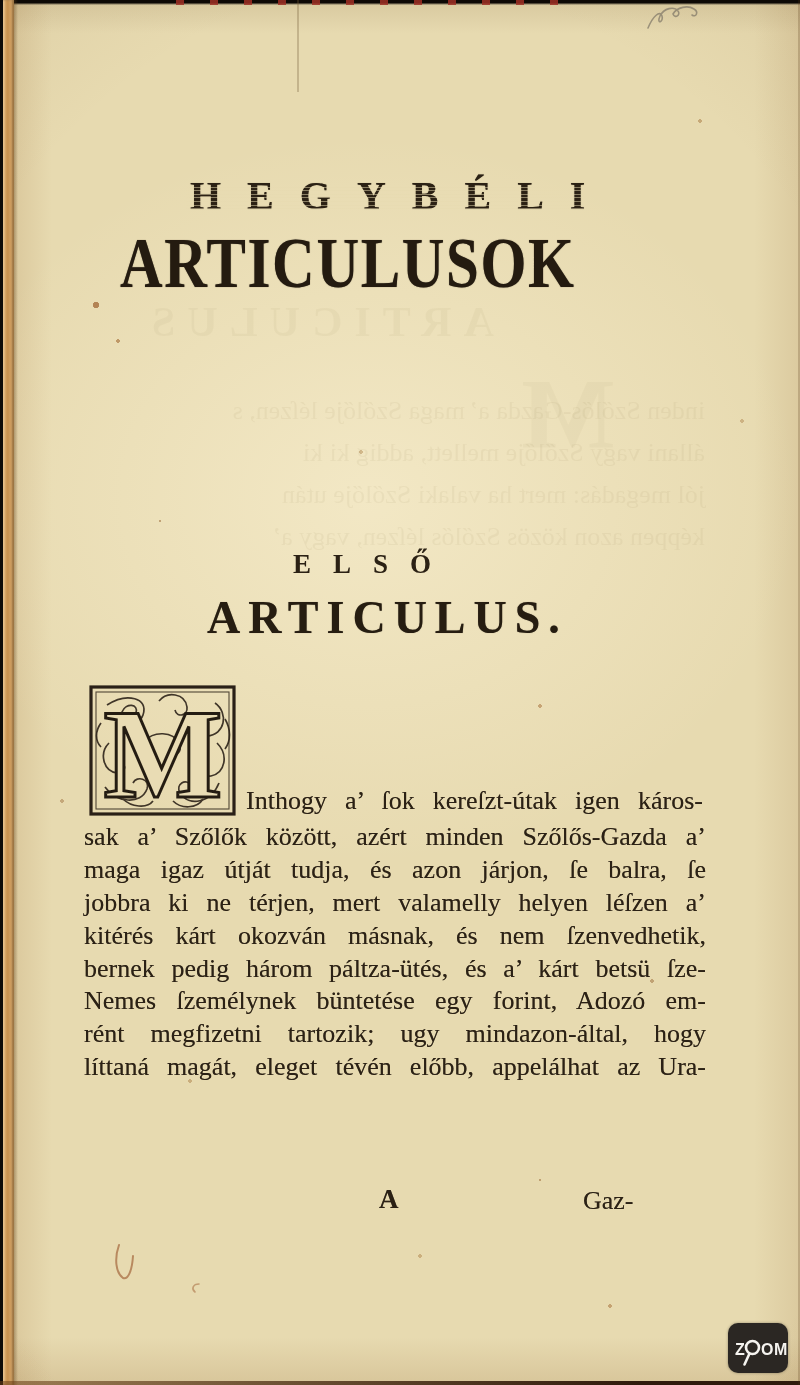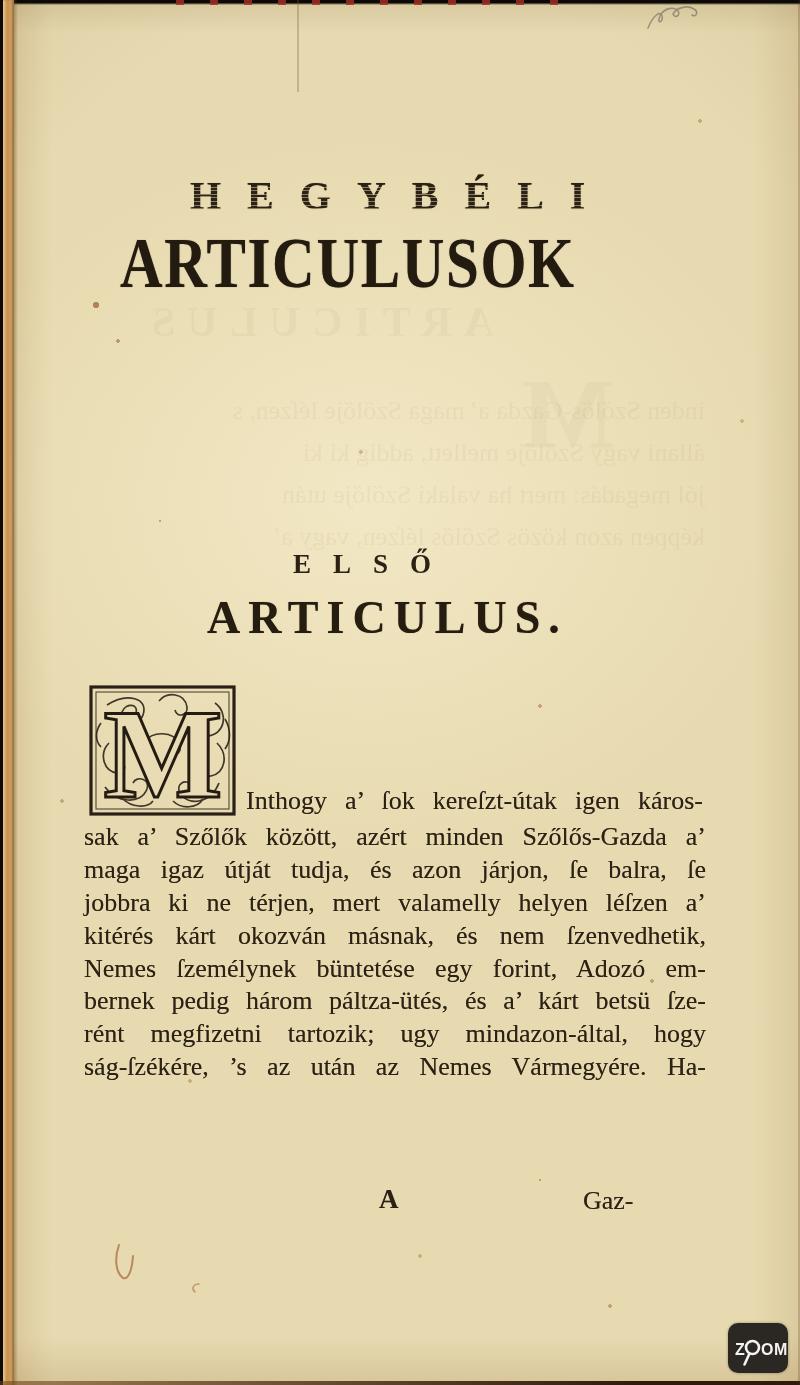--- a/index.html
+++ b/index.html
@@ -126,24 +126,24 @@
     </g>
     <text x="76" y="114" text-anchor="middle" font-family="Liberation Serif, DejaVu Serif, serif" font-size="126" font-weight="bold" fill="#e9dcb4" stroke="#241c12" stroke-width="3">M</text>
   </svg>
 
   <div class="abs bodytext line-first">Inthogy a’ ſok kereſzt-útak igen káros-</div>
   <div class="abs bodytext lines">
     <div class="line">sak a’ Szőlők között, azért minden Szőlős-Gazda a’</div>
     <div class="line">maga igaz útját tudja, és azon járjon, ſe balra, ſe</div>
     <div class="line">jobbra ki ne térjen, mert valamelly helyen léſzen a’</div>
     <div class="line">kitérés kárt okozván másnak, és nem ſzenvedhetik,</div>
+    <div class="line">bernek pedig három páltza-ütés, és a’ kárt betsü ſze-</div>
     <div class="line">Nemes ſzemélynek büntetése egy forint, Adozó em-</div>
-    <div class="line">bernek pedig három páltza-ütés, és a’ kárt betsü ſze-</div>
     <div class="line">rént megfizetni tartozik; ugy mindazon-által, hogy</div>
-    <div class="line">ság-ſzékére, ’s az után az Nemes Vármegyére.  Ha-</div>
+    <div class="line">líttaná magát, eleget tévén előbb, appelálhat az Ura-</div>
   </div>
 
   <div class="abs bodytext sig">A</div>
   <div class="abs bodytext catch">Gaz-</div>
 
   <svg class="abs squiggle" width="60" height="34" viewBox="0 0 60 34">
     <path d="M3 26 C8 14 15 8 17 14 C19 20 11 23 15 14 C19 6 29 4 33 9 C36 13 30 17 28 12 C32 5 43 3 49 7 C54 10 51 16 47 13" fill="none" stroke="#6e675c" stroke-width="1.6" stroke-linecap="round"></path>
   </svg>
   <svg class="abs u-mark" width="34" height="44" viewBox="0 0 34 44">
     <path d="M7 3 C2 17 4 31 11 36 C16 38 20 29 21 14" fill="none" stroke="#a05f34" stroke-width="2" stroke-linecap="round"></path>

